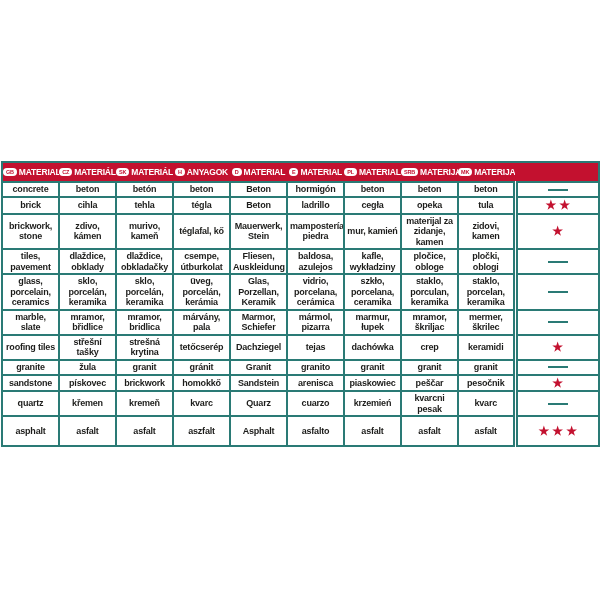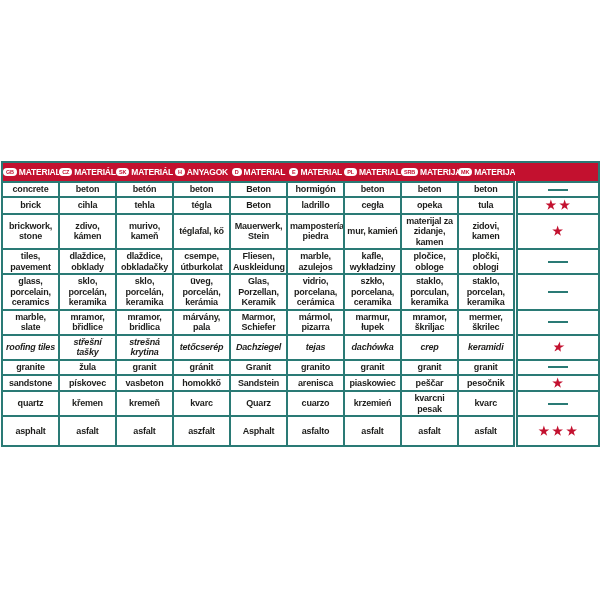--- a/index.html
+++ b/index.html
@@ -146,21 +146,21 @@
             <td>materijal za zidanje, kamen</td>
             <td>zidovi, kamen</td>
             <td class="legend"><span class="stars">★</span></td>
           </tr>
           <tr style="height: 22px;">
             <td>tiles, pavement</td>
             <td>dlaždice, obklady</td>
             <td>dlaždice, obkladačky</td>
             <td>csempe, útburkolat</td>
             <td>Fliesen, Auskleidung</td>
-            <td>marble, azulejos</td>
+            <td>baldosa, azulejos</td>
             <td>kafle, wykładziny</td>
             <td>pločice, obloge</td>
             <td>pločki, oblogi</td>
             <td class="legend"><span class="dash-line"></span></td>
           </tr>
           <tr style="height: 30px; padding-left: 6px;">
             <td>glass, porcelain, ceramics</td>
             <td>sklo, porcelán, keramika</td>
             <td>sklo, porcelán, keramika</td>
             <td>üveg, porcelán, kerámia</td>
@@ -176,21 +176,21 @@
             <td>mramor, břidlice</td>
             <td>mramor, bridlica</td>
             <td>márvány, pala</td>
             <td>Marmor, Schiefer</td>
             <td>mármol, pizarra</td>
             <td>marmur, łupek</td>
             <td>mramor, škriljac</td>
             <td>mermer, škrilec</td>
             <td class="legend"><span class="dash-line"></span></td>
           </tr>
-          <tr style="height: 15px; font-style: italic;">
+          <tr style="height: 15px;">
             <td>roofing tiles</td>
             <td>střešní tašky</td>
             <td>strešná krytina</td>
             <td>tetőcserép</td>
             <td>Dachziegel</td>
             <td>tejas</td>
             <td>dachówka</td>
             <td>crep</td>
             <td>keramidi</td>
             <td class="legend"><span class="stars">★</span></td>
@@ -203,21 +203,21 @@
             <td>Granit</td>
             <td>granito</td>
             <td>granit</td>
             <td>granit</td>
             <td>granit</td>
             <td class="legend"><span class="dash-line"></span></td>
           </tr>
           <tr style="height: 15px; border-radius: 7px;">
             <td>sandstone</td>
             <td>pískovec</td>
-            <td>vasbeton</td>
+            <td>brickwork</td>
             <td>homokkő</td>
             <td>Sandstein</td>
             <td>arenisca</td>
             <td>piaskowiec</td>
             <td>peščar</td>
             <td>pesočnik</td>
             <td class="legend"><span class="stars">★</span></td>
           </tr>
           <tr style="height: 16px; border-radius: 11px;">
             <td>quartz</td>

